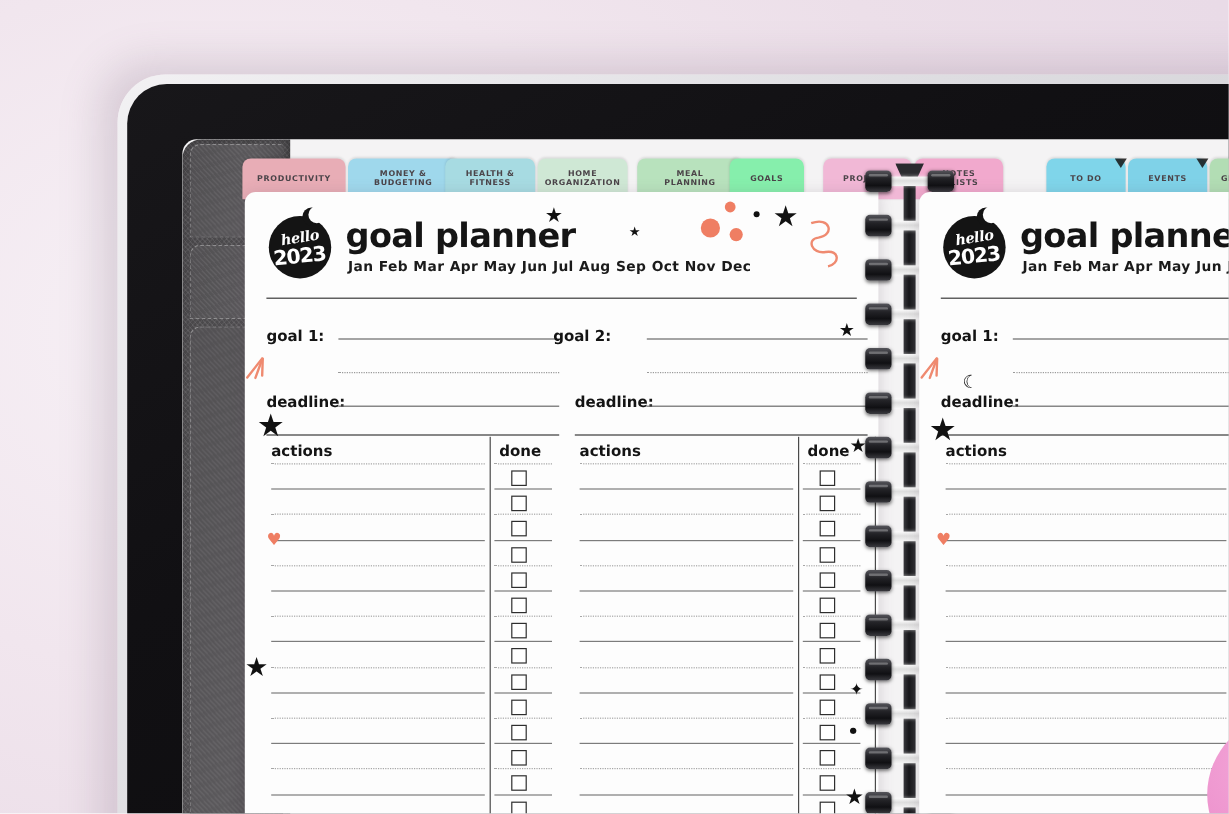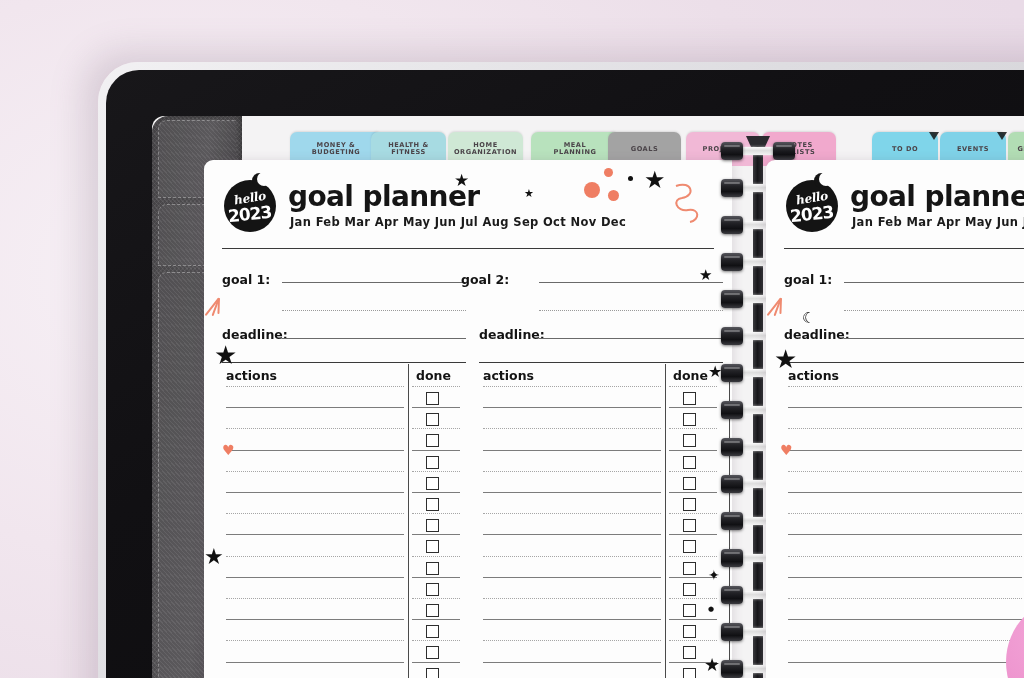--- a/index.html
+++ b/index.html
@@ -266,33 +266,36 @@
 
   <div id="tablet-screen">
 
     <div id="cover">
       <div class="cover-pocket" id="cover-pocket-1"></div>
       <div class="cover-pocket" id="cover-pocket-2"></div>
       <div class="cover-pocket" id="cover-pocket-3"></div>
     </div>
 
     <div id="tab-strip">
+        <div class="tab" style="left: 0px; width: 86px; background: rgb(232, 173, 182);">
+          <span>PRODUCTIVITY</span>
+        </div>
         <div class="tab" style="left: 88px; width: 92px; background: rgb(159, 216, 236);">
           <span>MONEY &amp;<br>BUDGETING</span>
         </div>
         <div class="tab" style="left: 169px; width: 75px; background: rgb(167, 219, 226);">
           <span>HEALTH &amp;<br>FITNESS</span>
         </div>
         <div class="tab" style="left: 246px; width: 75px; background: rgb(207, 232, 213);">
           <span>HOME<br>ORGANIZATION</span>
         </div>
         <div class="tab" style="left: 329px; width: 88px; background: rgb(184, 226, 189);">
           <span>MEAL<br>PLANNING</span>
         </div>
-        <div class="tab" style="left: 406px; width: 73px; background: #a3a3a3;">
+        <div class="tab" style="left: 406px; width: 62px; background: #86efac;">
           <span>GOALS</span>
         </div>
         <div class="tab" style="left: 484px; width: 74px; background: rgb(241, 184, 214);">
           <span>PROJECTS</span>
         </div>
         <div class="tab" style="left: 560px; width: 74px; background: rgb(241, 169, 205);">
           <span>NOTES<br>&amp; LISTS</span>
         </div>
         <div class="tab" style="left: 670px; width: 66px; background: rgb(127, 213, 234);">
           <span>TO DO</span>

